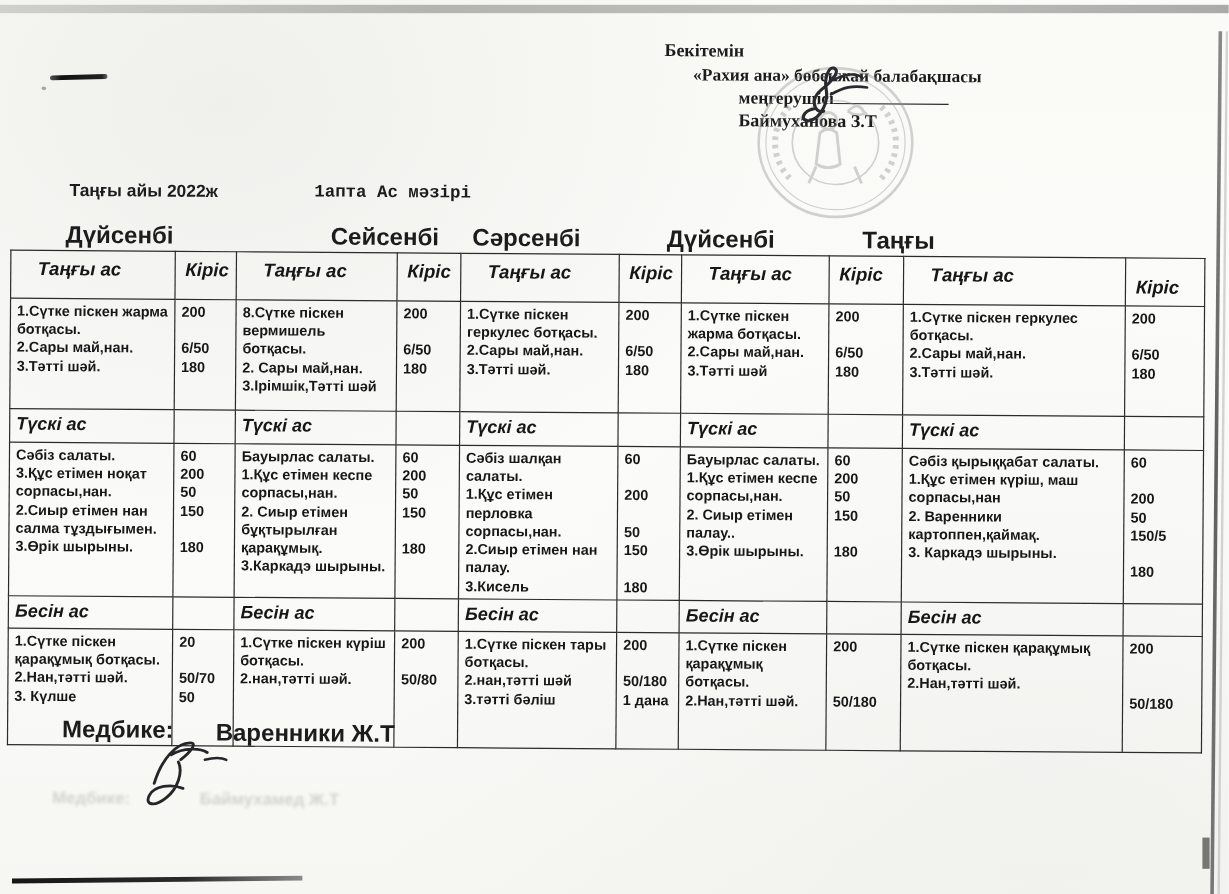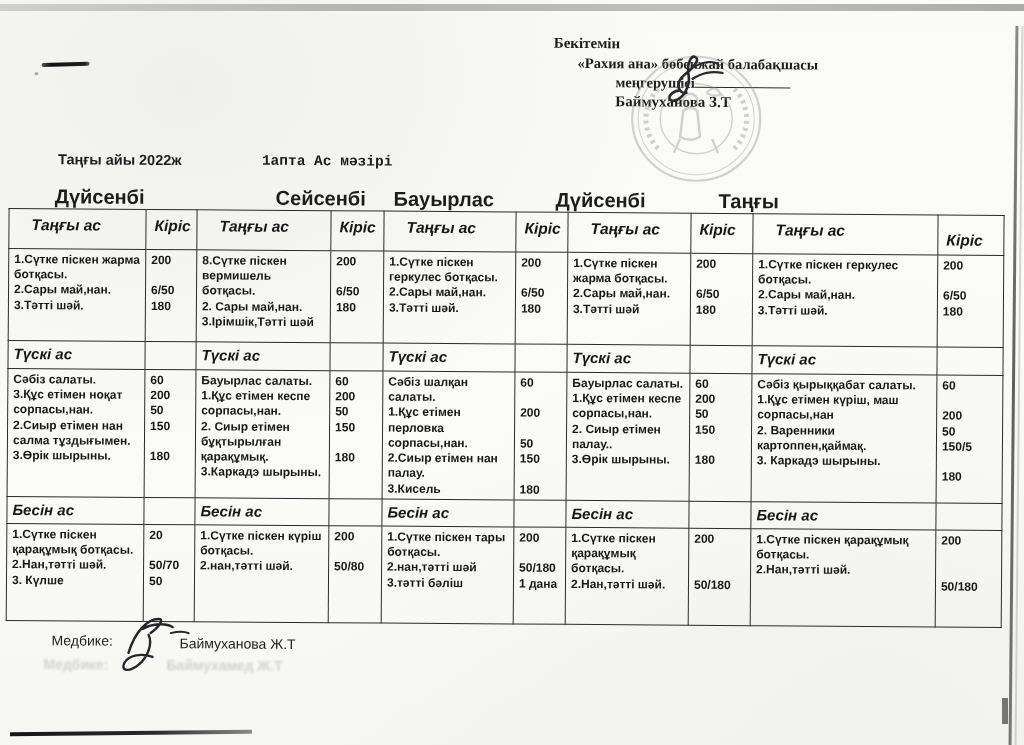--- a/index.html
+++ b/index.html
@@ -69,21 +69,21 @@
   tr.hdr td.kiris-h{ text-align:left; padding-left:8px;}
   tr.hdr td.vbottom{ vertical-align:bottom; padding-bottom:4px;}
   tr.r-breakfast td{ height:92px; }
   tr.sect td{ height:28px; font-style:italic; font-size:15px; padding-top:3px; white-space:nowrap;}
   tr.r-lunch td{ height:125px; }
   tr.sect2 td{ height:27px; font-style:italic; font-size:15px; padding-top:3px; white-space:nowrap;}
   tr.r-snack td{ height:97px; }
   td.kiris{ font-size:12.5px; padding-left:7px; }
 
   
-  .footer{ position:absolute; left:55px; top:632px; font-weight:normal; font-size:14px;}
+  .footer{ position:absolute; left:55px; top:597px; font-weight:bold; font-size:20px;}
   .footer .nurse-name{ position:absolute; left:128px; top:2px; white-space:nowrap;}
   .nurse-sig{ position:absolute; left:112px; top:612px; width:90px; height:70px;}
   .footer-ghost{ position:absolute; left:47px; top:656px; font-weight:bold; font-size:14px;
     color:#7c8272; opacity:.30; filter:blur(1.2px); white-space:nowrap;}
   .footer-ghost .gn{ margin-left:58px; }
 </style>
 </head>
 <body>
 
 <div class="scan">
@@ -120,21 +120,21 @@
       <path d="M46 14 C 56 8 66 8 70 12" fill="none" stroke="#2a2a2e" stroke-width="2" stroke-linecap="round"></path>
     </svg>
 
     <div class="title-row">
       <span class="title-month">Таңғы  айы 2022ж</span>
       <span class="title-week">1апта   Ас мәзірі</span>
     </div>
 
     <span class="day-label d0">Дүйсенбі</span>
     <span class="day-label d1">Сейсенбі</span>
-    <span class="day-label d2">Бауырлас</span>
+    <span class="day-label d2">Сәрсенбі</span>
     <span class="day-label d3">Дүйсенбі</span>
     <span class="day-label d4">Таңғы</span>
 
     <table class="menu">
       <colgroup>
         <col style="width:137px">
           <col style="width:51px">
         <col style="width:134px">
           <col style="width:53px">
         <col style="width:132px">
@@ -304,21 +304,21 @@
           <td class="kiris">200
 
 
 50/180</td>
         </tr>
       </tbody>
     </table>
 
     <div class="footer">
       <span>Медбике:</span>
-      <span class="nurse-name">Баймуханова  Ж.Т</span>
+      <span class="nurse-name">Варенники  Ж.Т</span>
     </div>
     <svg class="nurse-sig" viewBox="0 0 90 70">
       <path d="M20 40 C 26 20 38 6 50 6 C 56 6 50 14 42 20 M34 16 C 44 10 58 10 64 14
                M40 22 C 44 30 40 44 30 52 C 20 60 12 58 16 50 C 20 42 34 40 44 44" fill="none" stroke="#26262a" stroke-width="2.4" stroke-linecap="round"></path>
       <path d="M62 20 C 70 18 76 18 80 20" fill="none" stroke="#26262a" stroke-width="2" stroke-linecap="round"></path>
     </svg>
     <div class="footer-ghost">
       <span>Медбике:</span><span class="gn">Баймухамед  Ж.Т</span>
     </div>
 

